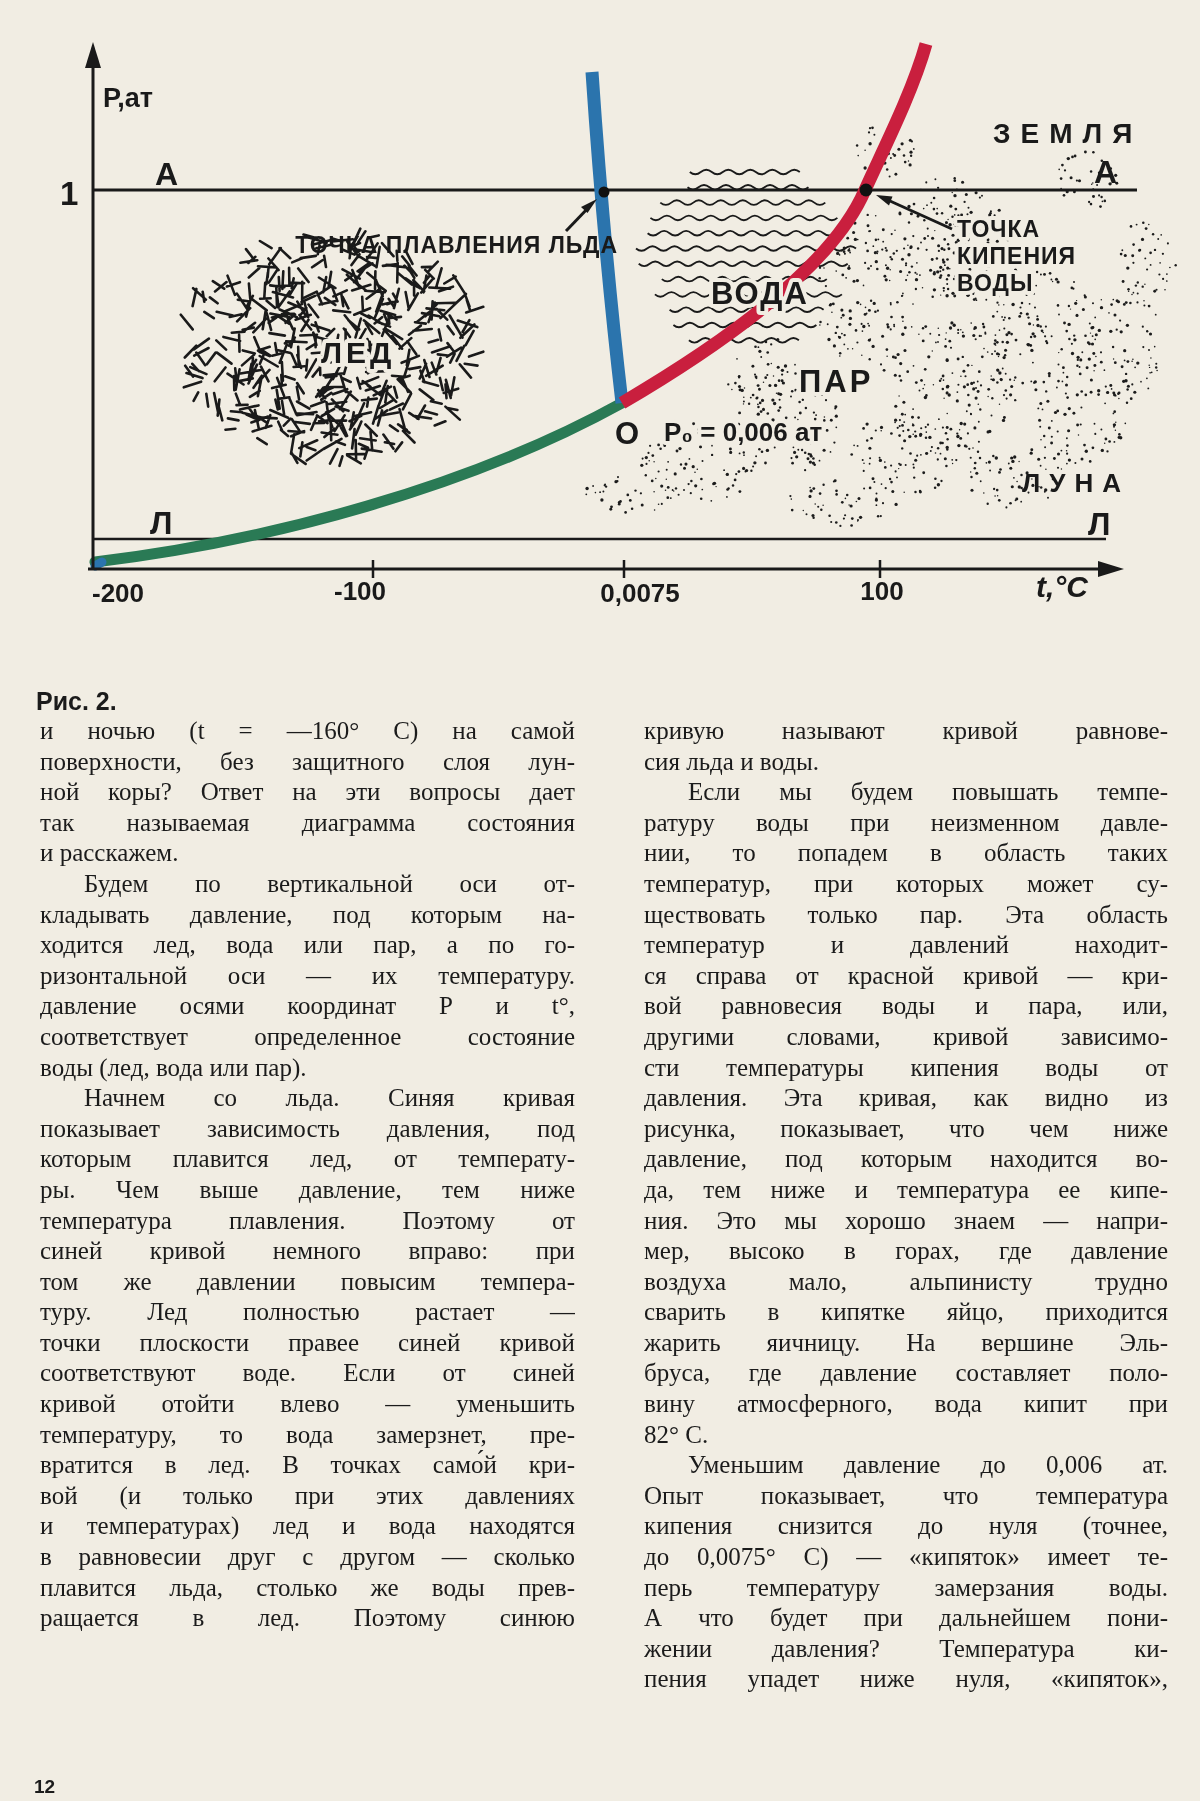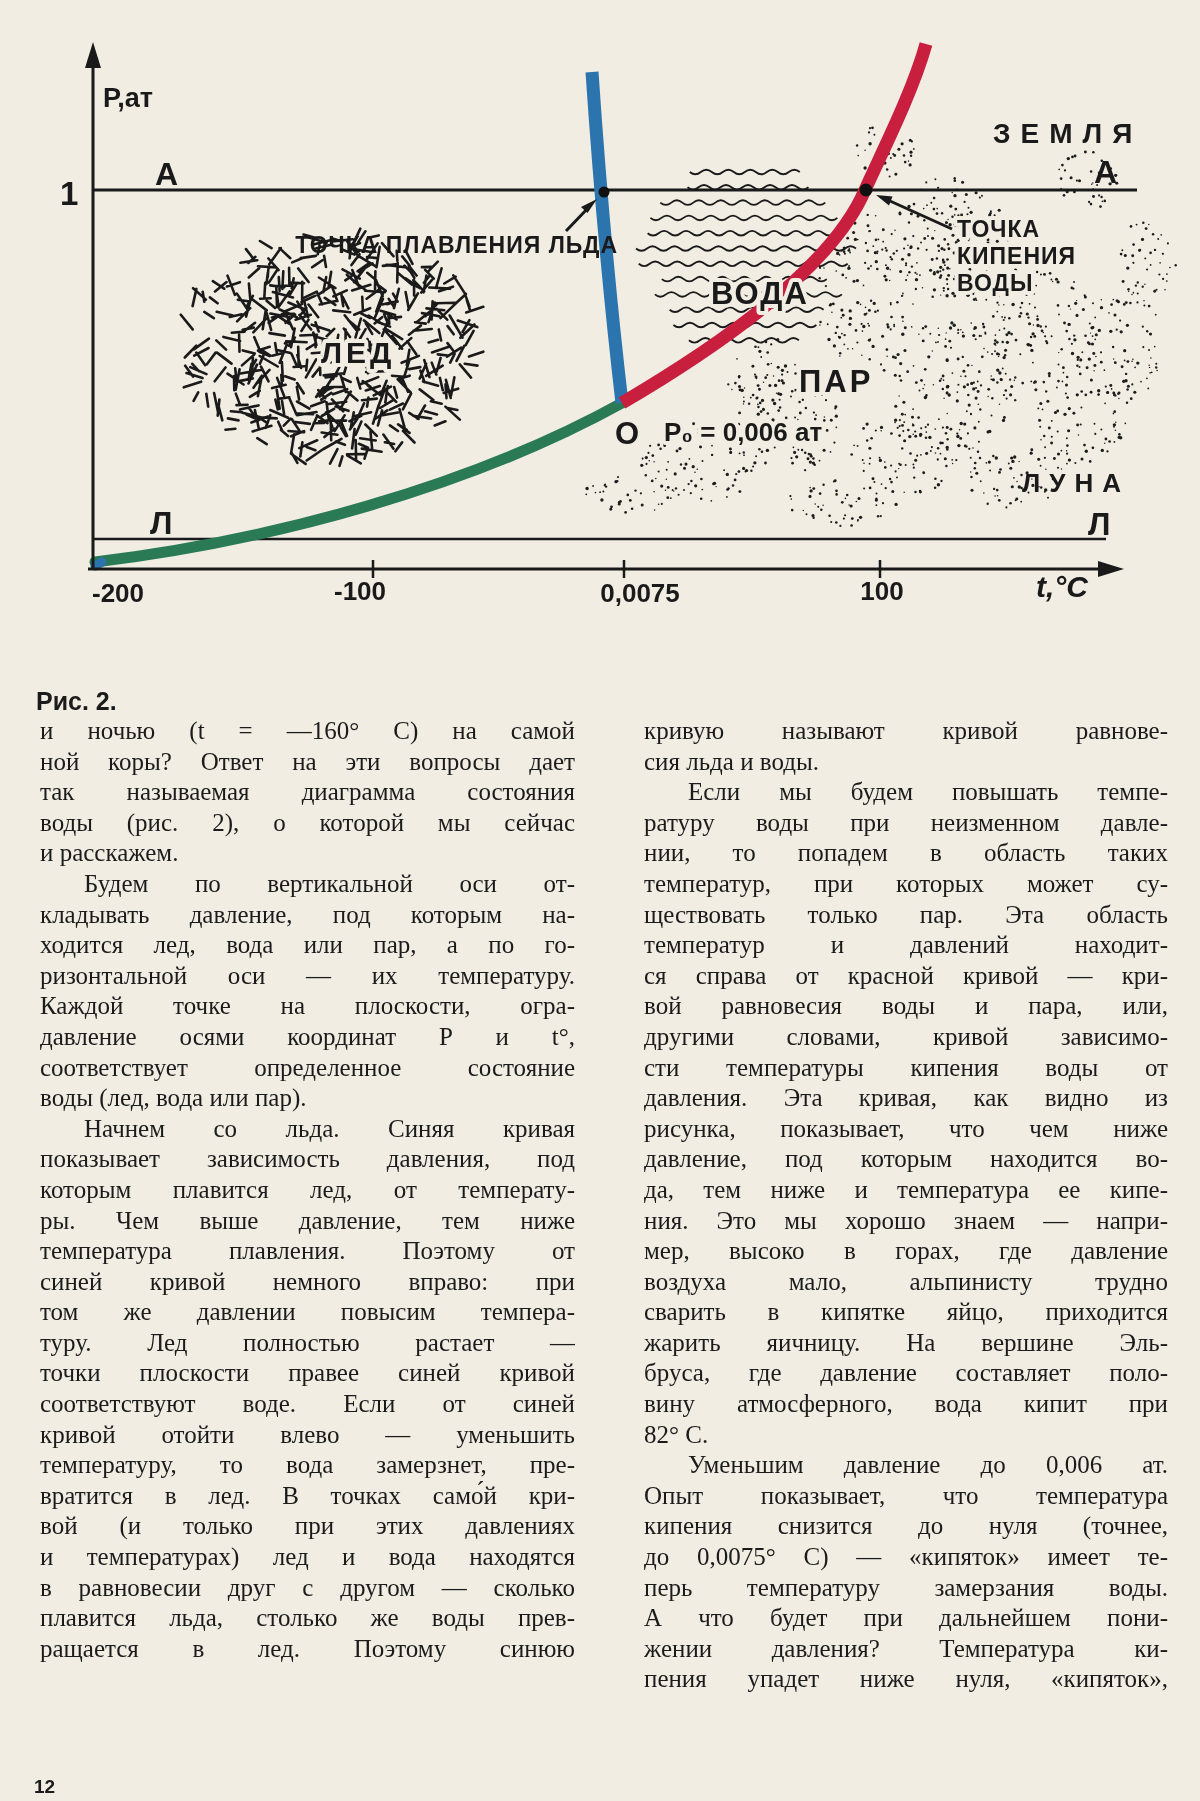--- a/index.html
+++ b/index.html
@@ -1487,29 +1487,28 @@
   <text class="fl" x="360" y="600" font-size="26" text-anchor="middle">-100</text>
   <text class="fl" x="640" y="602" font-size="26" text-anchor="middle">0,0075</text>
   <text class="fl" x="882" y="600" font-size="26" text-anchor="middle">100</text>
   <text class="fl" x="1036" y="597" font-size="30" font-style="italic">t,°C</text>
 </svg>
 
 <div class="caption">Рис. 2.</div>
 
 <div class="col" id="colL">
     <div class="tl">и ночью (t = —160° С) на самой</div>
+    <div class="tl">поверхности, без защитного слоя лун-</div>
     <div class="tl">ной коры? Ответ на эти вопросы дает</div>
     <div class="tl">так называемая диаграмма состояния</div>
-    <div class="tl">воды (рис. 2), о которой мы сейчас</div>
     <div class="tl end">и расскажем.</div>
     <div class="tl ind">Будем по вертикальной оси от-</div>
     <div class="tl">кладывать давление, под которым на-</div>
     <div class="tl">ходится лед, вода или пар, а по го-</div>
     <div class="tl">ризонтальной оси — их температуру.</div>
-    <div class="tl">Каждой точке на плоскости, огра-</div>
     <div class="tl">давление осями координат Р и t°,</div>
     <div class="tl">соответствует определенное состояние</div>
     <div class="tl end">воды (лед, вода или пар).</div>
     <div class="tl ind">Начнем со льда. Синяя кривая</div>
     <div class="tl">показывает зависимость давления, под</div>
     <div class="tl">которым плавится лед, от температу-</div>
     <div class="tl">ры. Чем выше давление, тем ниже</div>
     <div class="tl">температура плавления. Поэтому от</div>
     <div class="tl">синей кривой немного вправо: при</div>
     <div class="tl">том же давлении повысим темпера-</div>

